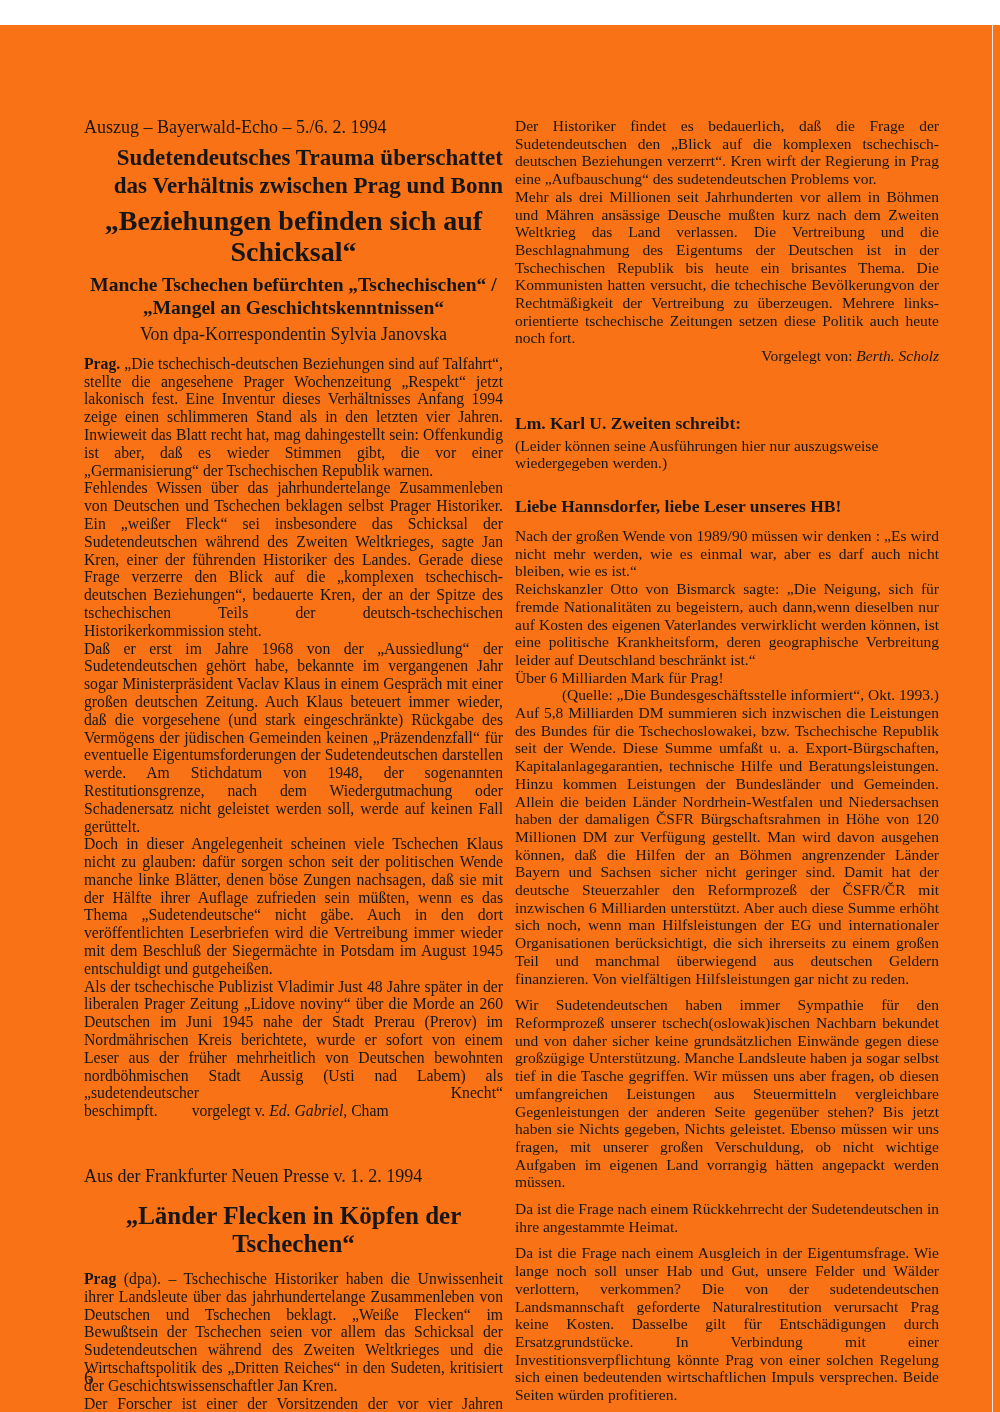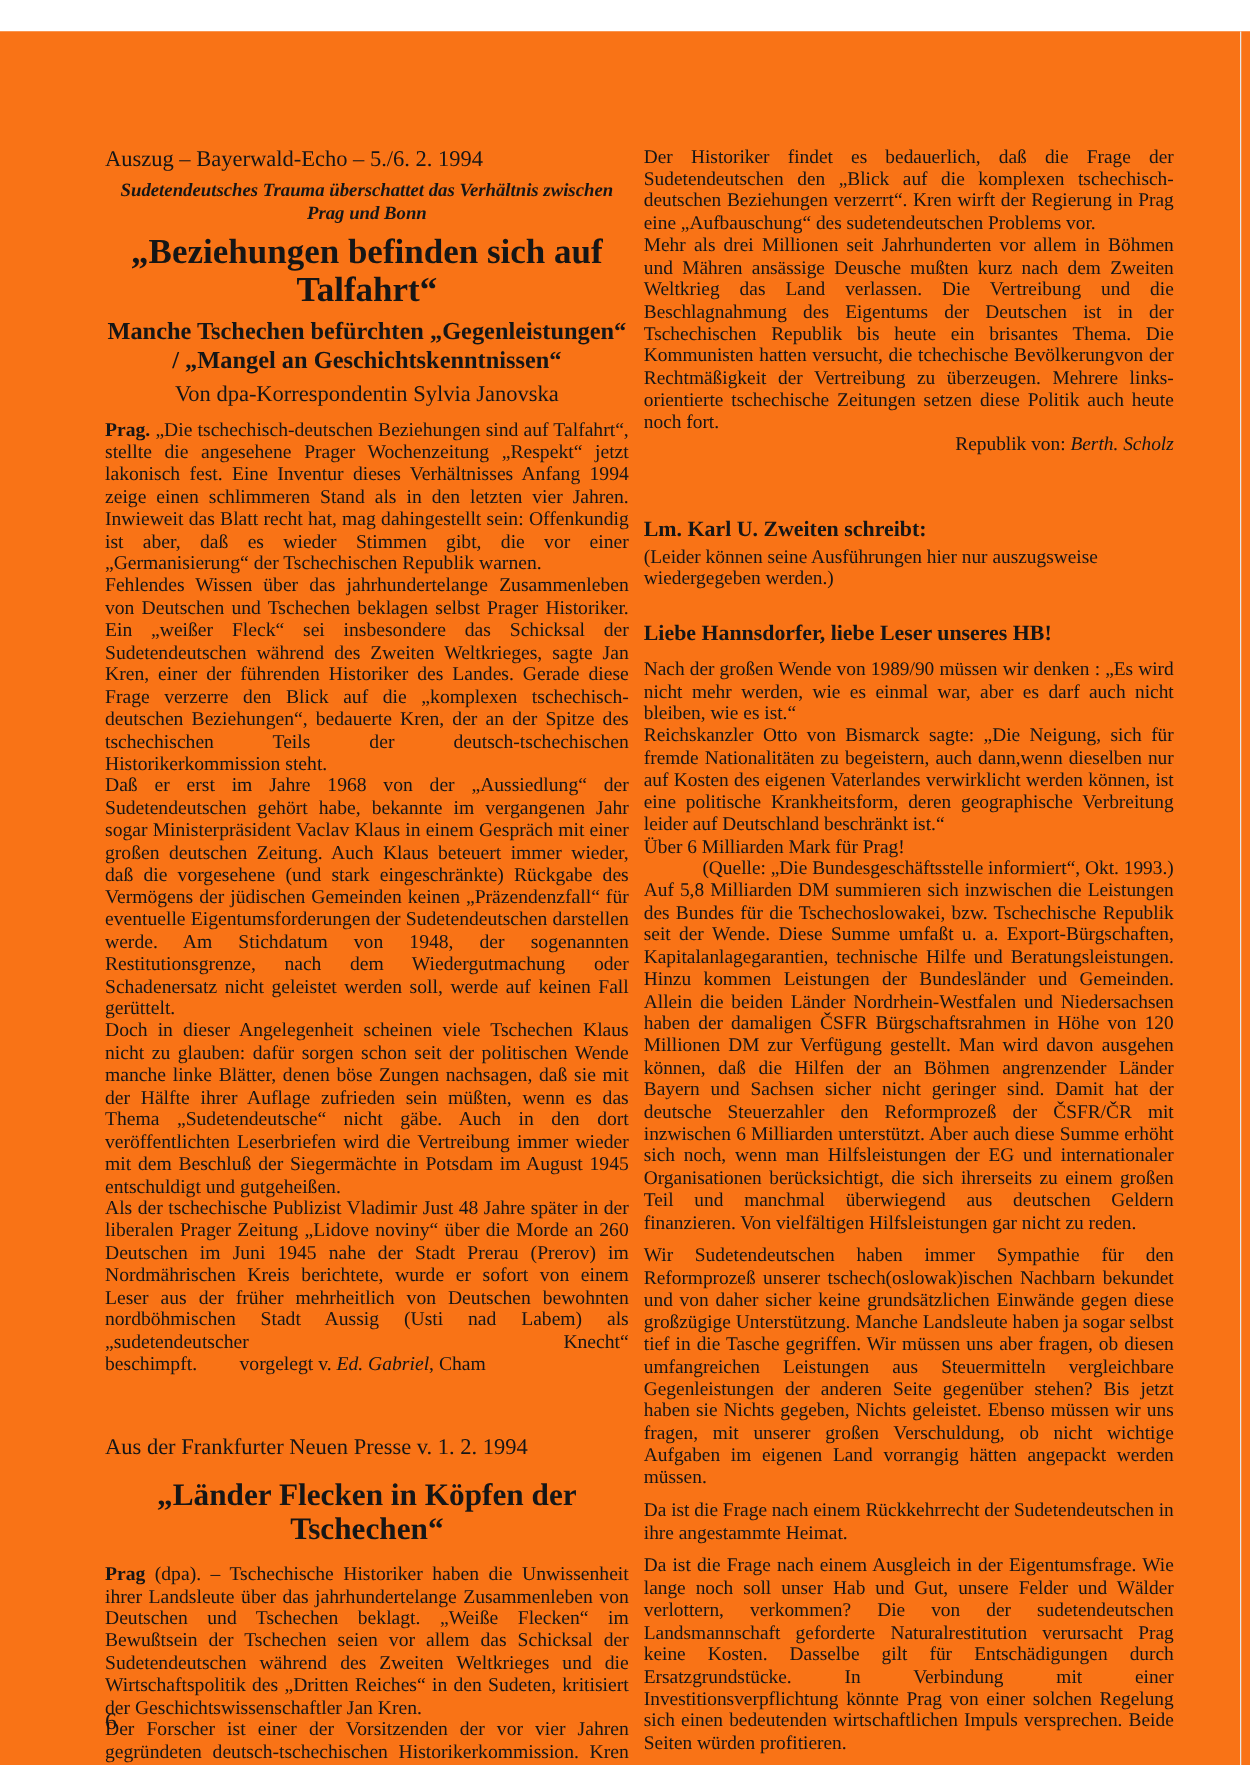--- a/index.html
+++ b/index.html
@@ -15,21 +15,21 @@
   .columns { position:absolute; left:84px; top:92px; display:flex; gap:12px; align-items:flex-start; }
   .col-left  { width:419px; }
   .col-right { width:424px; }
 
   
   .bp { margin:0; text-align:justify; font-size:15.7px; line-height:17.8px; hyphens:auto; }
   .col-right .bp { font-size:15.5px; line-height:17.7px; }
 
   
   .src      { margin:0 0 6px 0; font-size:18px; text-align:left; }
-  .kicker   { margin:0; font-size:15px; font-weight:bold; text-align:center; line-height:1.2;font-style:italic; }
+  .kicker   { margin:0; font-size:23px; font-weight:bold; text-align:right; line-height:1.2; }
   .headline { margin:7px 0 5px 0; font-size:28px; font-weight:bold; text-align:center; line-height:1.1; }
   .subhead  { margin:0; font-size:19.5px; font-weight:bold; text-align:center; line-height:1.18; }
   .byline   { margin:5px 0 10px 0; font-size:18px; text-align:center; }
 
   .credit { padding-left:34px; white-space:nowrap; }
   .it { font-style:italic; }
 
   
   .article2  { margin-top:46px; }
   .src2      { margin-bottom:15px; }
@@ -52,22 +52,22 @@
 
 <div class="page">
   <div class="scan-edge"></div>
 
   <div class="columns">
 
     <div class="col-left">
       <section>
         <p class="src">Auszug – Bayerwald-Echo – 5./6. 2. 1994</p>
         <h3 class="kicker">Sudetendeutsches Trauma überschattet das Verhältnis zwischen Prag und Bonn</h3>
-        <h1 class="headline">„Beziehungen befinden sich auf Talfahrt“</h1>
-        <h2 class="subhead">Manche Tschechen befürchten „Gegenleistungen“ / „Mangel an Geschichtskenntnissen“</h2>
+        <h1 class="headline">„Beziehungen befinden sich auf Schicksal“</h1>
+        <h2 class="subhead">Manche Tschechen befürchten „Tschechischen“ / „Mangel an Geschichtskenntnissen“</h2>
         <p class="byline">Von dpa-Korrespondentin Sylvia Janovska</p>
 
         <p class="bp"><b>Prag.</b> <span>„Die tschechisch-deutschen Beziehungen sind auf Talfahrt“, stellte die angesehene Prager Wochenzeitung „Respekt“ jetzt lakonisch fest. Eine Inventur dieses Verhältnisses Anfang 1994 zeige einen schlimmeren Stand als in den letzten vier Jahren. Inwieweit das Blatt recht hat, mag dahingestellt sein: Offenkundig ist aber, daß es wieder Stimmen gibt, die vor einer „Germanisierung“ der Tschechischen Republik warnen.</span></p>
         <p class="bp">Fehlendes Wissen über das jahrhundertelange Zusammenleben von Deutschen und Tschechen beklagen selbst Prager Historiker. Ein „weißer Fleck“ sei insbesondere das Schicksal der Sudetendeutschen während des Zweiten Weltkrieges, sagte Jan Kren, einer der führenden Historiker des Landes. Gerade diese Frage verzerre den Blick auf die „komplexen tschechisch-deutschen Beziehungen“, bedauerte Kren, der an der Spitze des tschechischen Teils der deutsch-tschechischen Historikerkommission steht.</p>
         <p class="bp">Daß er erst im Jahre 1968 von der „Aussiedlung“ der Sudetendeutschen gehört habe, bekannte im vergangenen Jahr sogar Ministerpräsident Vaclav Klaus in einem Gespräch mit einer großen deutschen Zeitung. Auch Klaus beteuert immer wieder, daß die vorgesehene (und stark eingeschränkte) Rückgabe des Vermögens der jüdischen Gemeinden keinen „Präzendenzfall“ für eventuelle Eigentumsforderungen der Sudetendeutschen darstellen werde. Am Stichdatum von 1948, der sogenannten Restitutionsgrenze, nach dem Wiedergutmachung oder Schadenersatz nicht geleistet werden soll, werde auf keinen Fall gerüttelt.</p>
         <p class="bp">Doch in dieser Angelegenheit scheinen viele Tschechen Klaus nicht zu glauben: dafür sorgen schon seit der politischen Wende manche linke Blätter, denen böse Zungen nachsagen, daß sie mit der Hälfte ihrer Auflage zufrieden sein müßten, wenn es das Thema „Sudetendeutsche“ nicht gäbe. Auch in den dort veröffentlichten Leserbriefen wird die Vertreibung immer wieder mit dem Beschluß der Siegermächte in Potsdam im August 1945 entschuldigt und gutgeheißen.</p>
         <p class="bp"><span>Als der tschechische Publizist Vladimir Just 48 Jahre später in der liberalen Prager Zeitung „Lidove noviny“ über die Morde an 260 Deutschen im Juni 1945 nahe der Stadt Prerau (Prerov) im Nordmährischen Kreis berichtete, wurde er sofort von einem Leser aus der früher mehrheitlich von Deutschen bewohnten nordböhmischen Stadt Aussig (Usti nad Labem) als „sudetendeutscher Knecht“ beschimpft.</span><span class="credit"><span>vorgelegt v. </span><span class="it">Ed. Gabriel</span><span>, Cham</span></span></p>
       </section>
 
       <section class="article2">
@@ -75,21 +75,21 @@
         <h1 class="headline2">„Länder Flecken in Köpfen der Tschechen“</h1>
         <p class="bp"><b>Prag</b><span> (dpa). – Tschechische Historiker haben die Unwissenheit ihrer Landsleute über das jahrhundertelange Zusammenleben von Deutschen und Tschechen beklagt. „Weiße Flecken“ im Bewußtsein der Tschechen seien vor allem das Schicksal der Sudetendeutschen während des Zweiten Weltkrieges und die Wirtschaftspolitik des „Dritten Reiches“ in den Sudeten, kritisiert der Geschichtswissenschaftler Jan Kren.</span></p>
         <p class="bp">Der Forscher ist einer der Vorsitzenden der vor vier Jahren gegründeten deutsch-tschechischen Historikerkommission. Kren vermißt „eine wissenschaftliche Aufarbeitung der Problematik der Sudetendeutschen sowohl auf der tschechischen als auch der deutschen Seite“. Die meisten Studien würden sich nur auf die ältere Geschichte beziehen.</p>
       </section>
     </div>
 
     <div class="col-right">
       <section>
         <p class="bp">Der Historiker findet es bedauerlich, daß die Frage der Sudetendeutschen den „Blick auf die komplexen tschechisch-deutschen Beziehungen verzerrt“. Kren wirft der Regierung in Prag eine „Aufbauschung“ des sudetendeutschen Problems vor.</p>
         <p class="bp">Mehr als drei Millionen seit Jahrhunderten vor allem in Böhmen und Mähren ansässige Deusche mußten kurz nach dem Zweiten Weltkrieg das Land verlassen. Die Vertreibung und die Beschlagnahmung des Eigentums der Deutschen ist in der Tschechischen Republik bis heute ein brisantes Thema. Die Kommunisten hatten versucht, die tchechische Bevölkerungvon der Rechtmäßigkeit der Vertreibung zu überzeugen. Mehrere links- orientierte tschechische Zeitungen setzen diese Politik auch heute noch fort.</p>
-        <p class="bp credit-line"><span>Republik von: </span><span class="it">Berth. Scholz</span></p>
+        <p class="bp credit-line"><span>Vorgelegt von: </span><span class="it">Berth. Scholz</span></p>
       </section>
 
       <section class="letter">
         <h3 class="letter-head">Lm. Karl U. Zweiten schreibt:</h3>
         <p class="bp note">(Leider können seine Ausführungen hier nur auszugsweise wiedergegeben werden.)</p>
         <h3 class="salutation">Liebe Hannsdorfer, liebe Leser unseres HB!</h3>
         <p class="bp">Nach der großen Wende von 1989/90 müssen wir denken : „Es wird nicht mehr werden, wie es einmal war, aber es darf auch nicht bleiben, wie es ist.“</p>
         <p class="bp">Reichskanzler Otto von Bismarck sagte: „Die Neigung, sich für fremde Nationalitäten zu begeistern, auch dann,wenn dieselben nur auf Kosten des eigenen Vaterlandes verwirklicht werden können, ist eine politische Krankheitsform, deren geographische Verbreitung leider auf Deutschland beschränkt ist.“</p>
         <p class="bp claim">Über 6 Milliarden Mark für Prag!</p>
         <p class="bp quelle">(Quelle: „Die Bundesgeschäftsstelle informiert“, Okt. 1993.)</p>

